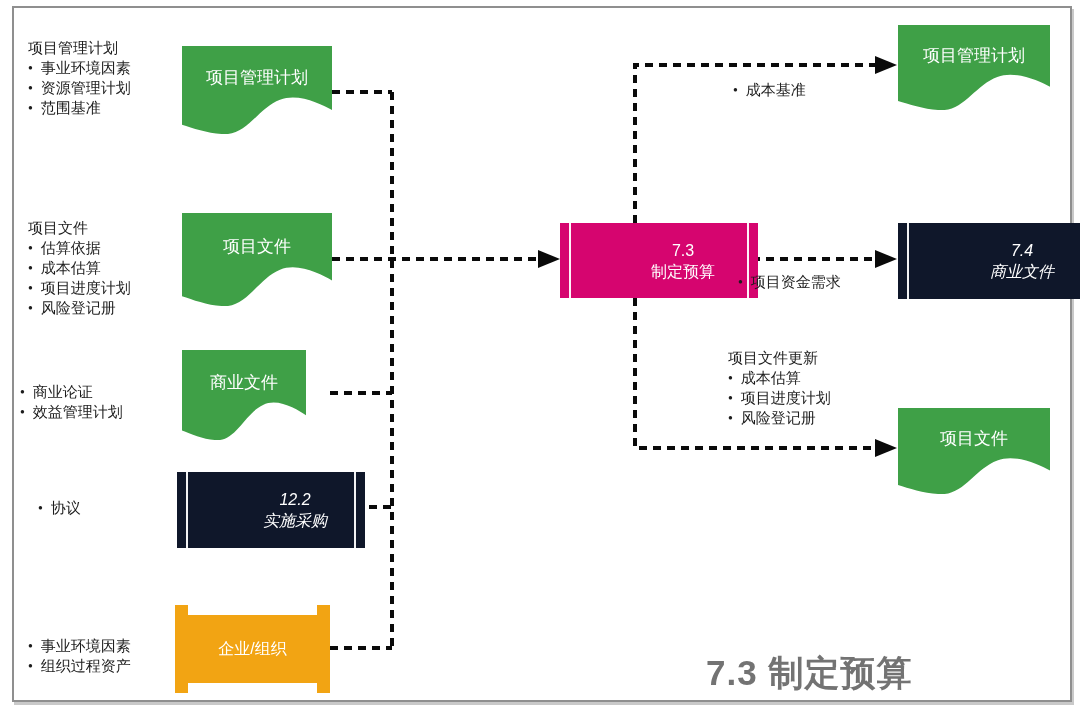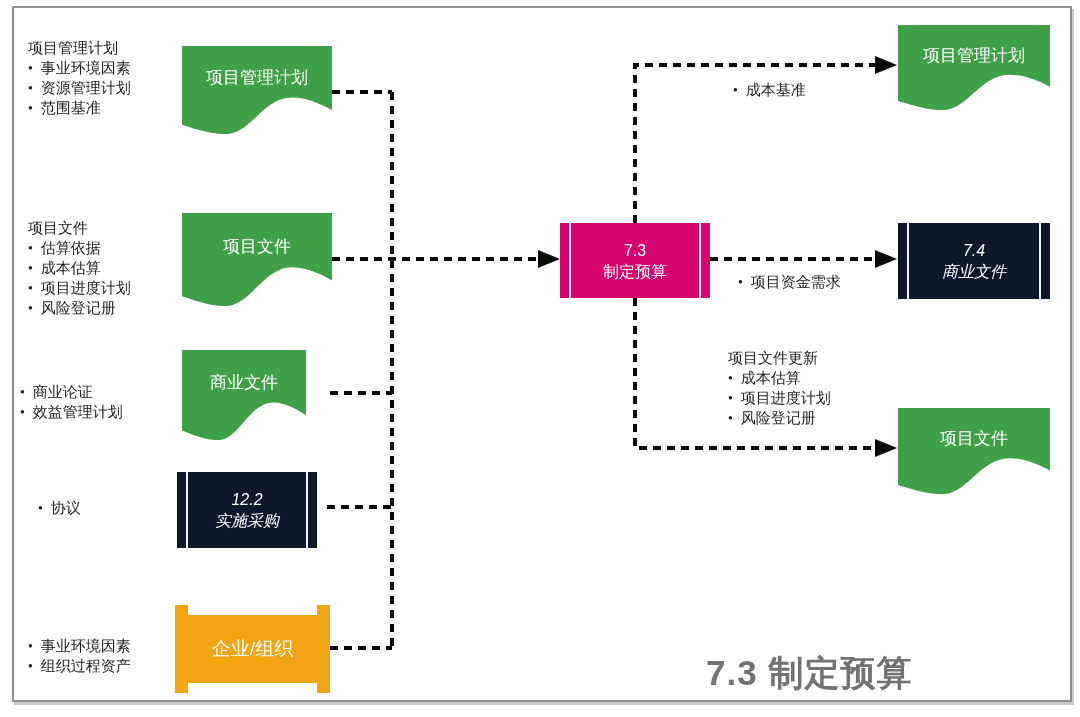--- a/index.html
+++ b/index.html
@@ -26,35 +26,35 @@
   .wave .gfill { fill:#3FA047; }
   .wave .wlabel {
     position:absolute; left:0; right:0; top:0; bottom:28%;
     display:flex; align-items:center; justify-content:center;
     color:#fff; font-size:17px; white-space:nowrap;
   }
 
   .pbox {
     position:absolute; z-index:2; display:flex; flex-direction:column;
     align-items:center; justify-content:center; color:#fff;
-    font-size:16px; line-height:21px; text-align:center;
+    font-size:16px; line-height:21px; text-align:center;padding-left:48px;
   }
   .pbox.blue { background:#0f172a;font-style:italic; }
   .pbox.pink { background:#D6056F; }
   .pbox .pline { position:absolute; top:0; bottom:0; width:2px; background:rgba(255,255,255,.95); }
   .pbox .pline.l { left:9px; }
   .pbox .pline.r { right:9px; }
 
   .org { position:absolute; z-index:2; }
   .org .bar { position:absolute; top:0; bottom:0; width:13px; background:#F2A413; }
   .org .bar.l { left:0; }
   .org .bar.r { right:0; }
   .org .orect {
     position:absolute; left:13px; right:13px; top:10px; bottom:10px; background:#F2A413;
-    display:flex; align-items:center; justify-content:center; color:#fff; font-size:19px; white-space:nowrap;
+    display:flex; align-items:center; justify-content:center; color:#fff; font-size:16px; white-space:nowrap;
   }
 
   .big-title {
     position:absolute; z-index:2; font-size:35px; font-weight:bold; color:#737373; white-space:nowrap;
     letter-spacing:1px;
   }
 </style>
 </head>
 <body>
 

